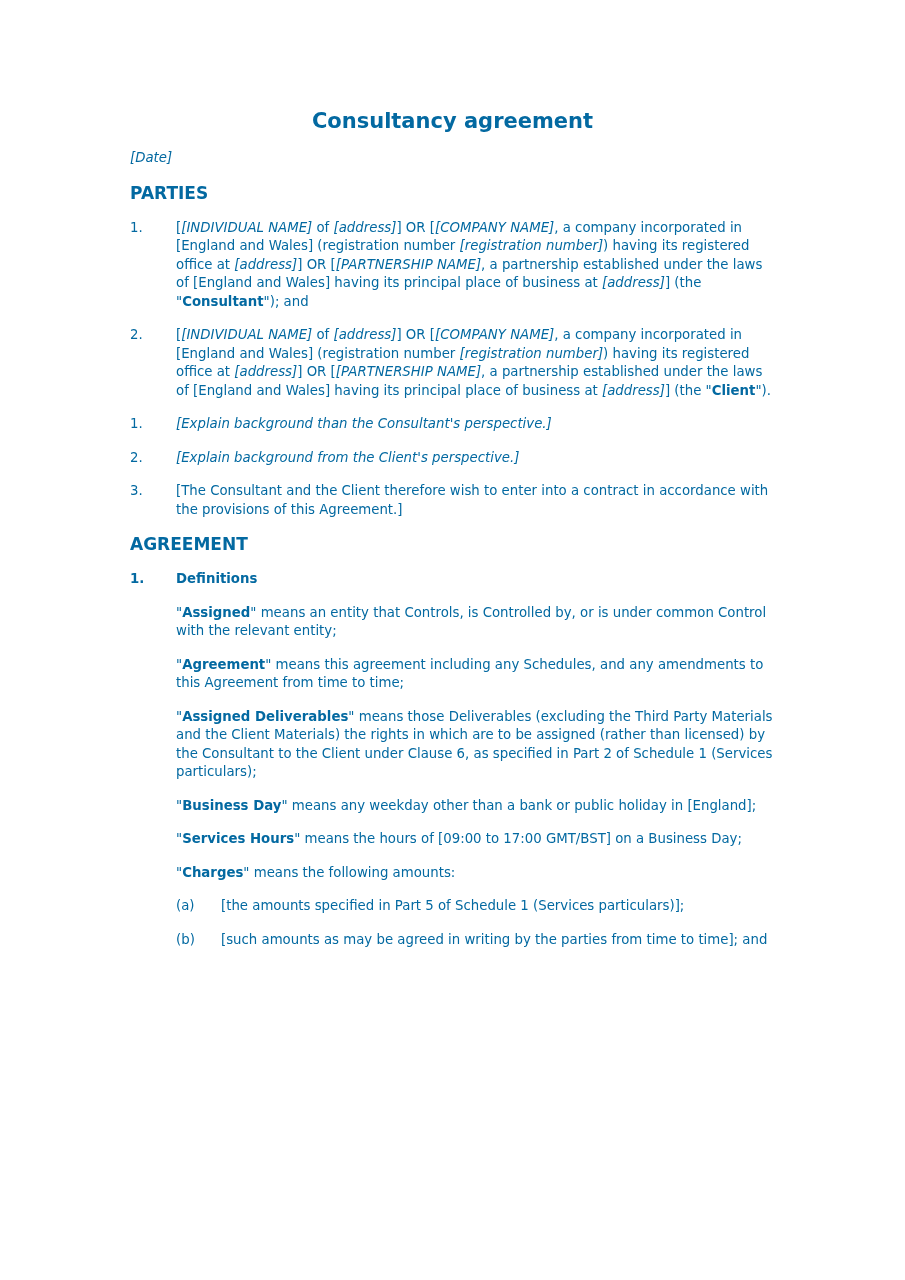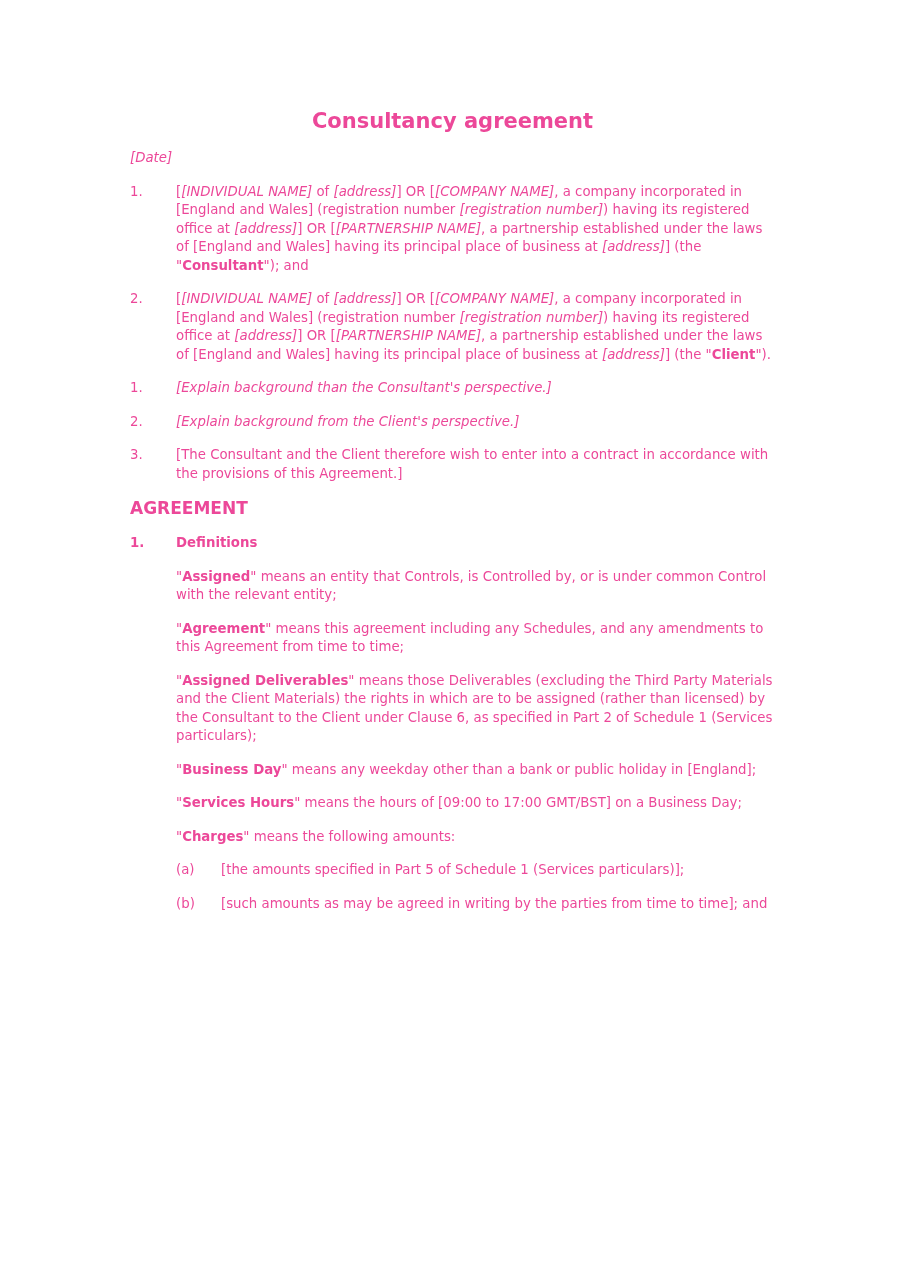--- a/index.html
+++ b/index.html
@@ -2,21 +2,21 @@
 <html><head>
 <meta charset="utf-8">
 <style>
   html, body { margin:0; padding:0; background:#ffffff; }
   .page {
     position:relative;
     width:905px; height:1280px;
     box-sizing:border-box;
     padding:108px 130px 0 130px;
     background:#ffffff;
-    color:#ec4899;
+    color:#0369a1;
     font-family:"DejaVu Sans","Liberation Sans",sans-serif;
     font-size:13.3px;
     line-height:18.5px;
     overflow:hidden;
   }
   .doc-title {
     font-size:21px; line-height:26px; font-weight:bold;
     text-align:center; margin:0 0 15px 0;
   }
   .doc-heading {
@@ -33,20 +33,21 @@
   .it { font-style:italic;text-align:center; }
   .bd { font-weight:bold; }
 </style>
 </head>
 <body>
 
 <main class="page">
   <h1 class="doc-title">Consultancy agreement</h1>
   <div>
       <p class="para"><span class="it">[Date]</span></p>
+      <h2 class="doc-heading">PARTIES</h2>
       <div class="li">
         <span class="marker">1.</span>
         <span class="content"><span>[</span><span class="it">[INDIVIDUAL NAME]</span><span> of </span><span class="it">[address]</span><span>] OR [</span><span class="it">[COMPANY NAME]</span><span>, a company incorporated in [England and Wales] (registration number </span><span class="it">[registration number]</span><span>) having its registered office at </span><span class="it">[address]</span><span>] OR [</span><span class="it">[PARTNERSHIP NAME]</span><span>, a partnership established under the laws of [England and Wales] having its principal place of business at </span><span class="it">[address]</span><span>] (the "</span><span class="bd">Consultant</span><span>"); and</span></span>
       </div>
       <div class="li">
         <span class="marker">2.</span>
         <span class="content"><span>[</span><span class="it">[INDIVIDUAL NAME]</span><span> of </span><span class="it">[address]</span><span>] OR [</span><span class="it">[COMPANY NAME]</span><span>, a company incorporated in [England and Wales] (registration number </span><span class="it">[registration number]</span><span>) having its registered office at </span><span class="it">[address]</span><span>] OR [</span><span class="it">[PARTNERSHIP NAME]</span><span>, a partnership established under the laws of [England and Wales] having its principal place of business at </span><span class="it">[address]</span><span>] (the "</span><span class="bd">Client</span><span>").</span></span>
       </div>
       <div class="li">
         <span class="marker">1.</span>

